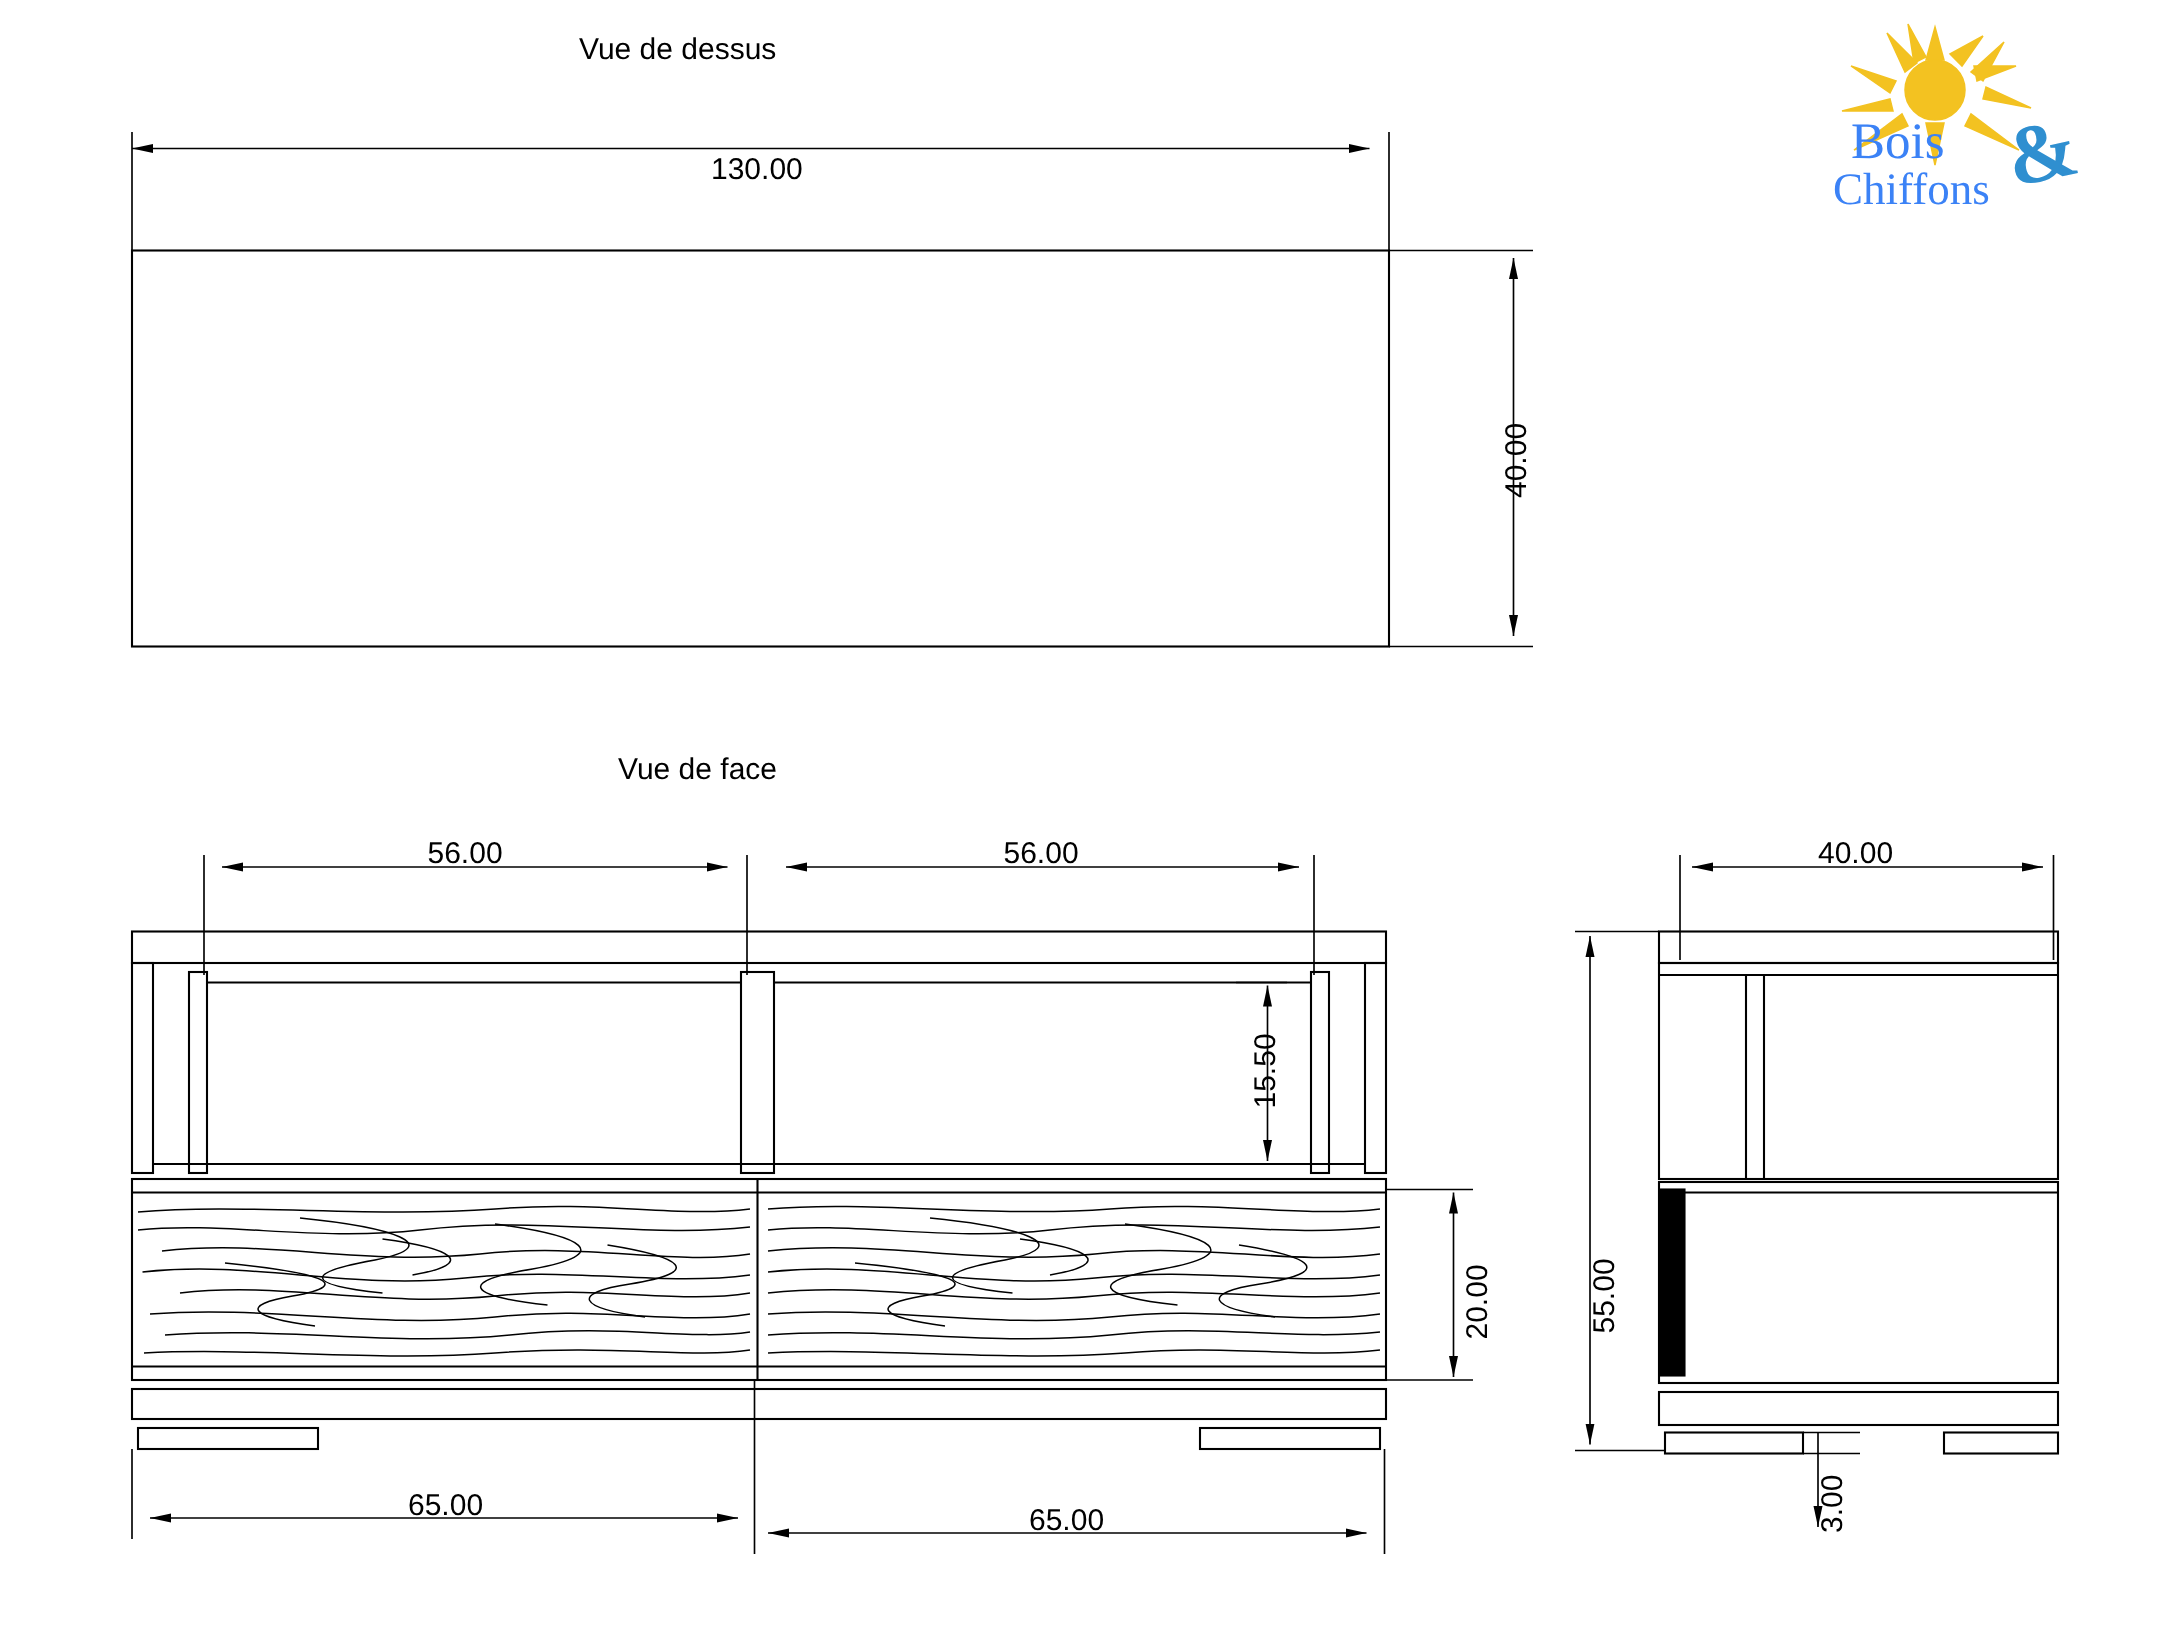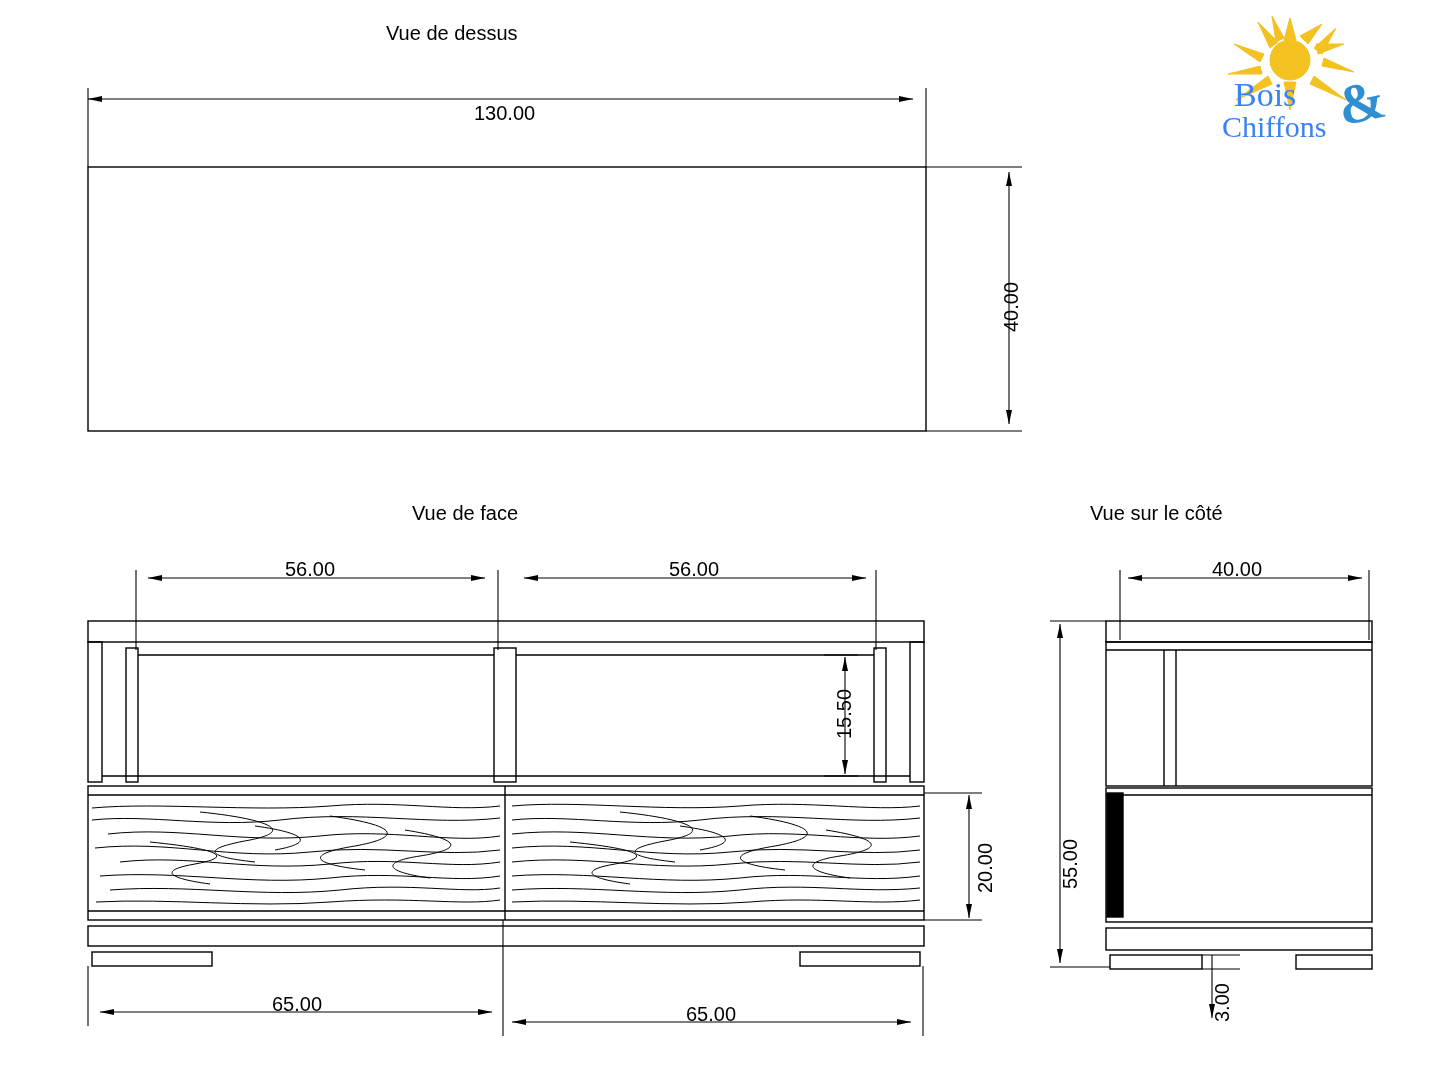--- a/index.html
+++ b/index.html
@@ -77,21 +77,20 @@
   }
   svg { display: block; }
 </style>
 </head>
 <body>
 
 <div id="sheet">
 
   <div class="title" style="left:386px; top:22px;">Vue de dessus</div>
   <div class="title" style="left:412px; top:502px;">Vue de face</div>
-  <div class="title" style="left:1090px; top:502px;">Vue sur le côté</div>
 
   <div class="dim" style="left:474px; top:102px;">130.00</div>
   <div class="dim vert" style="left:1000px; top:332px;">40.00</div>
 
   <div class="dim" style="left:285px; top:558px;">56.00</div>
   <div class="dim" style="left:669px; top:558px;">56.00</div>
   <div class="dim vert" style="left:833px; top:739px;">15.50</div>
   <div class="dim vert" style="left:974px; top:893px;">20.00</div>
   <div class="dim" style="left:272px; top:993px;">65.00</div>
   <div class="dim" style="left:686px; top:1003px;">65.00</div>

